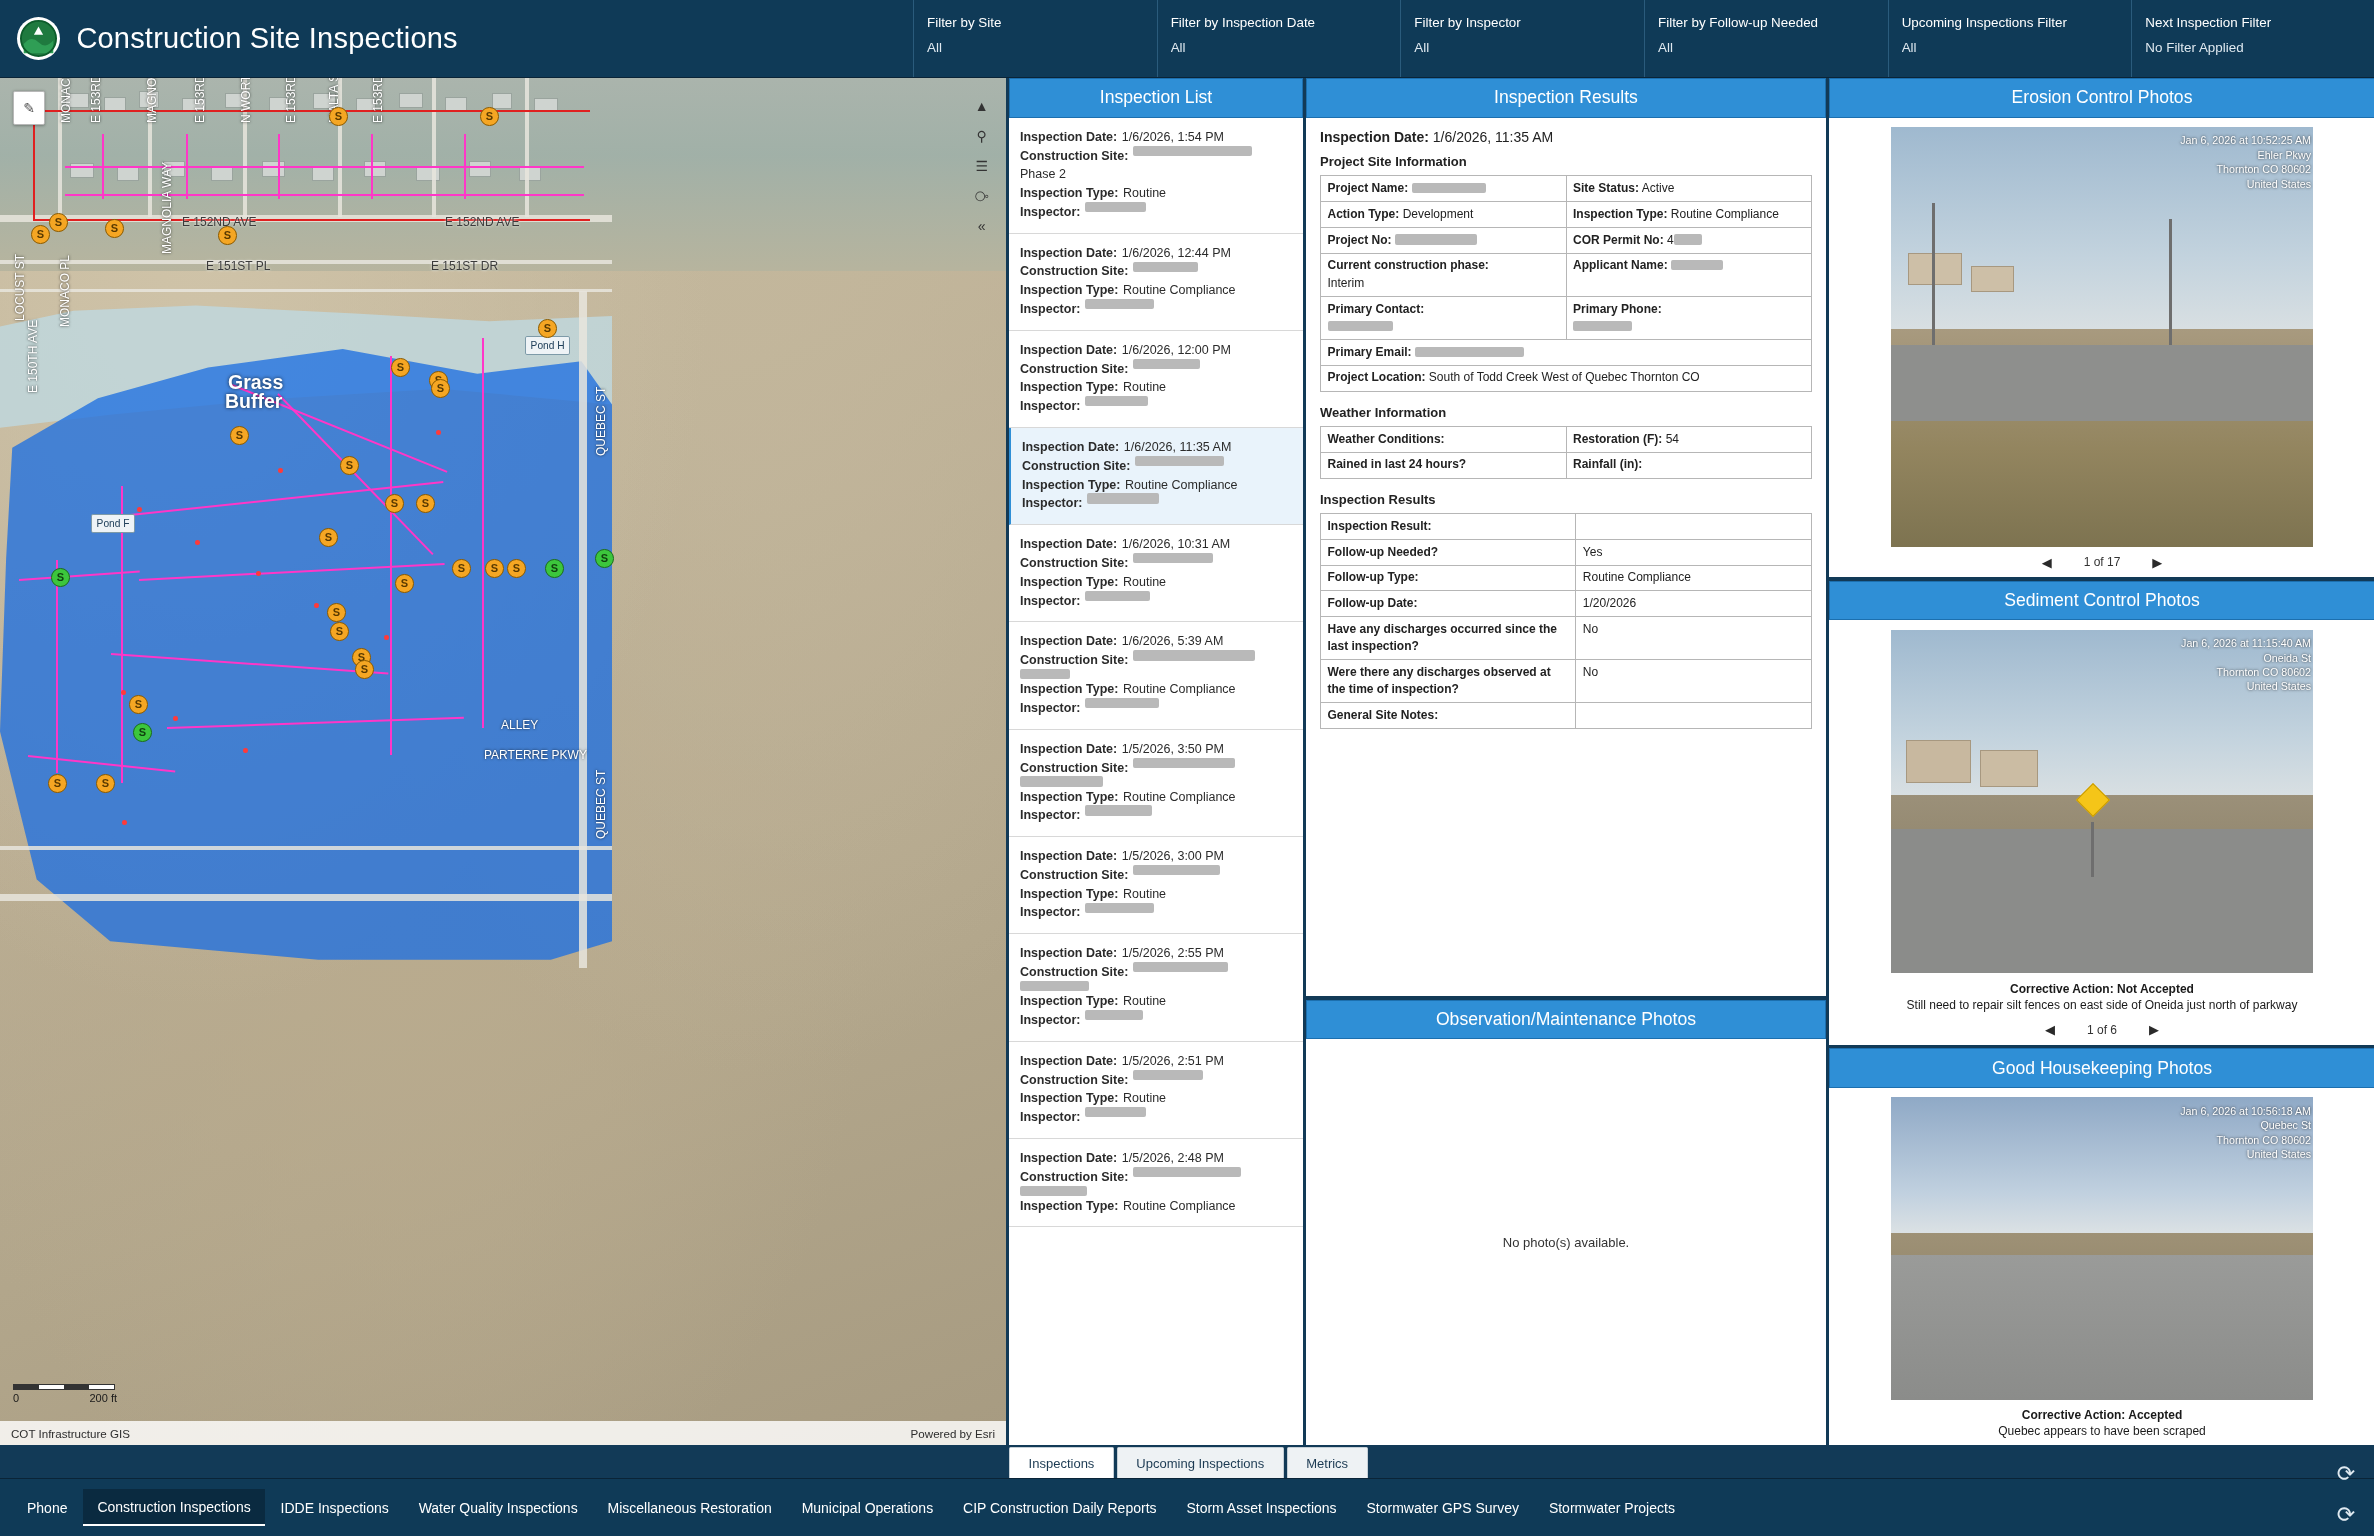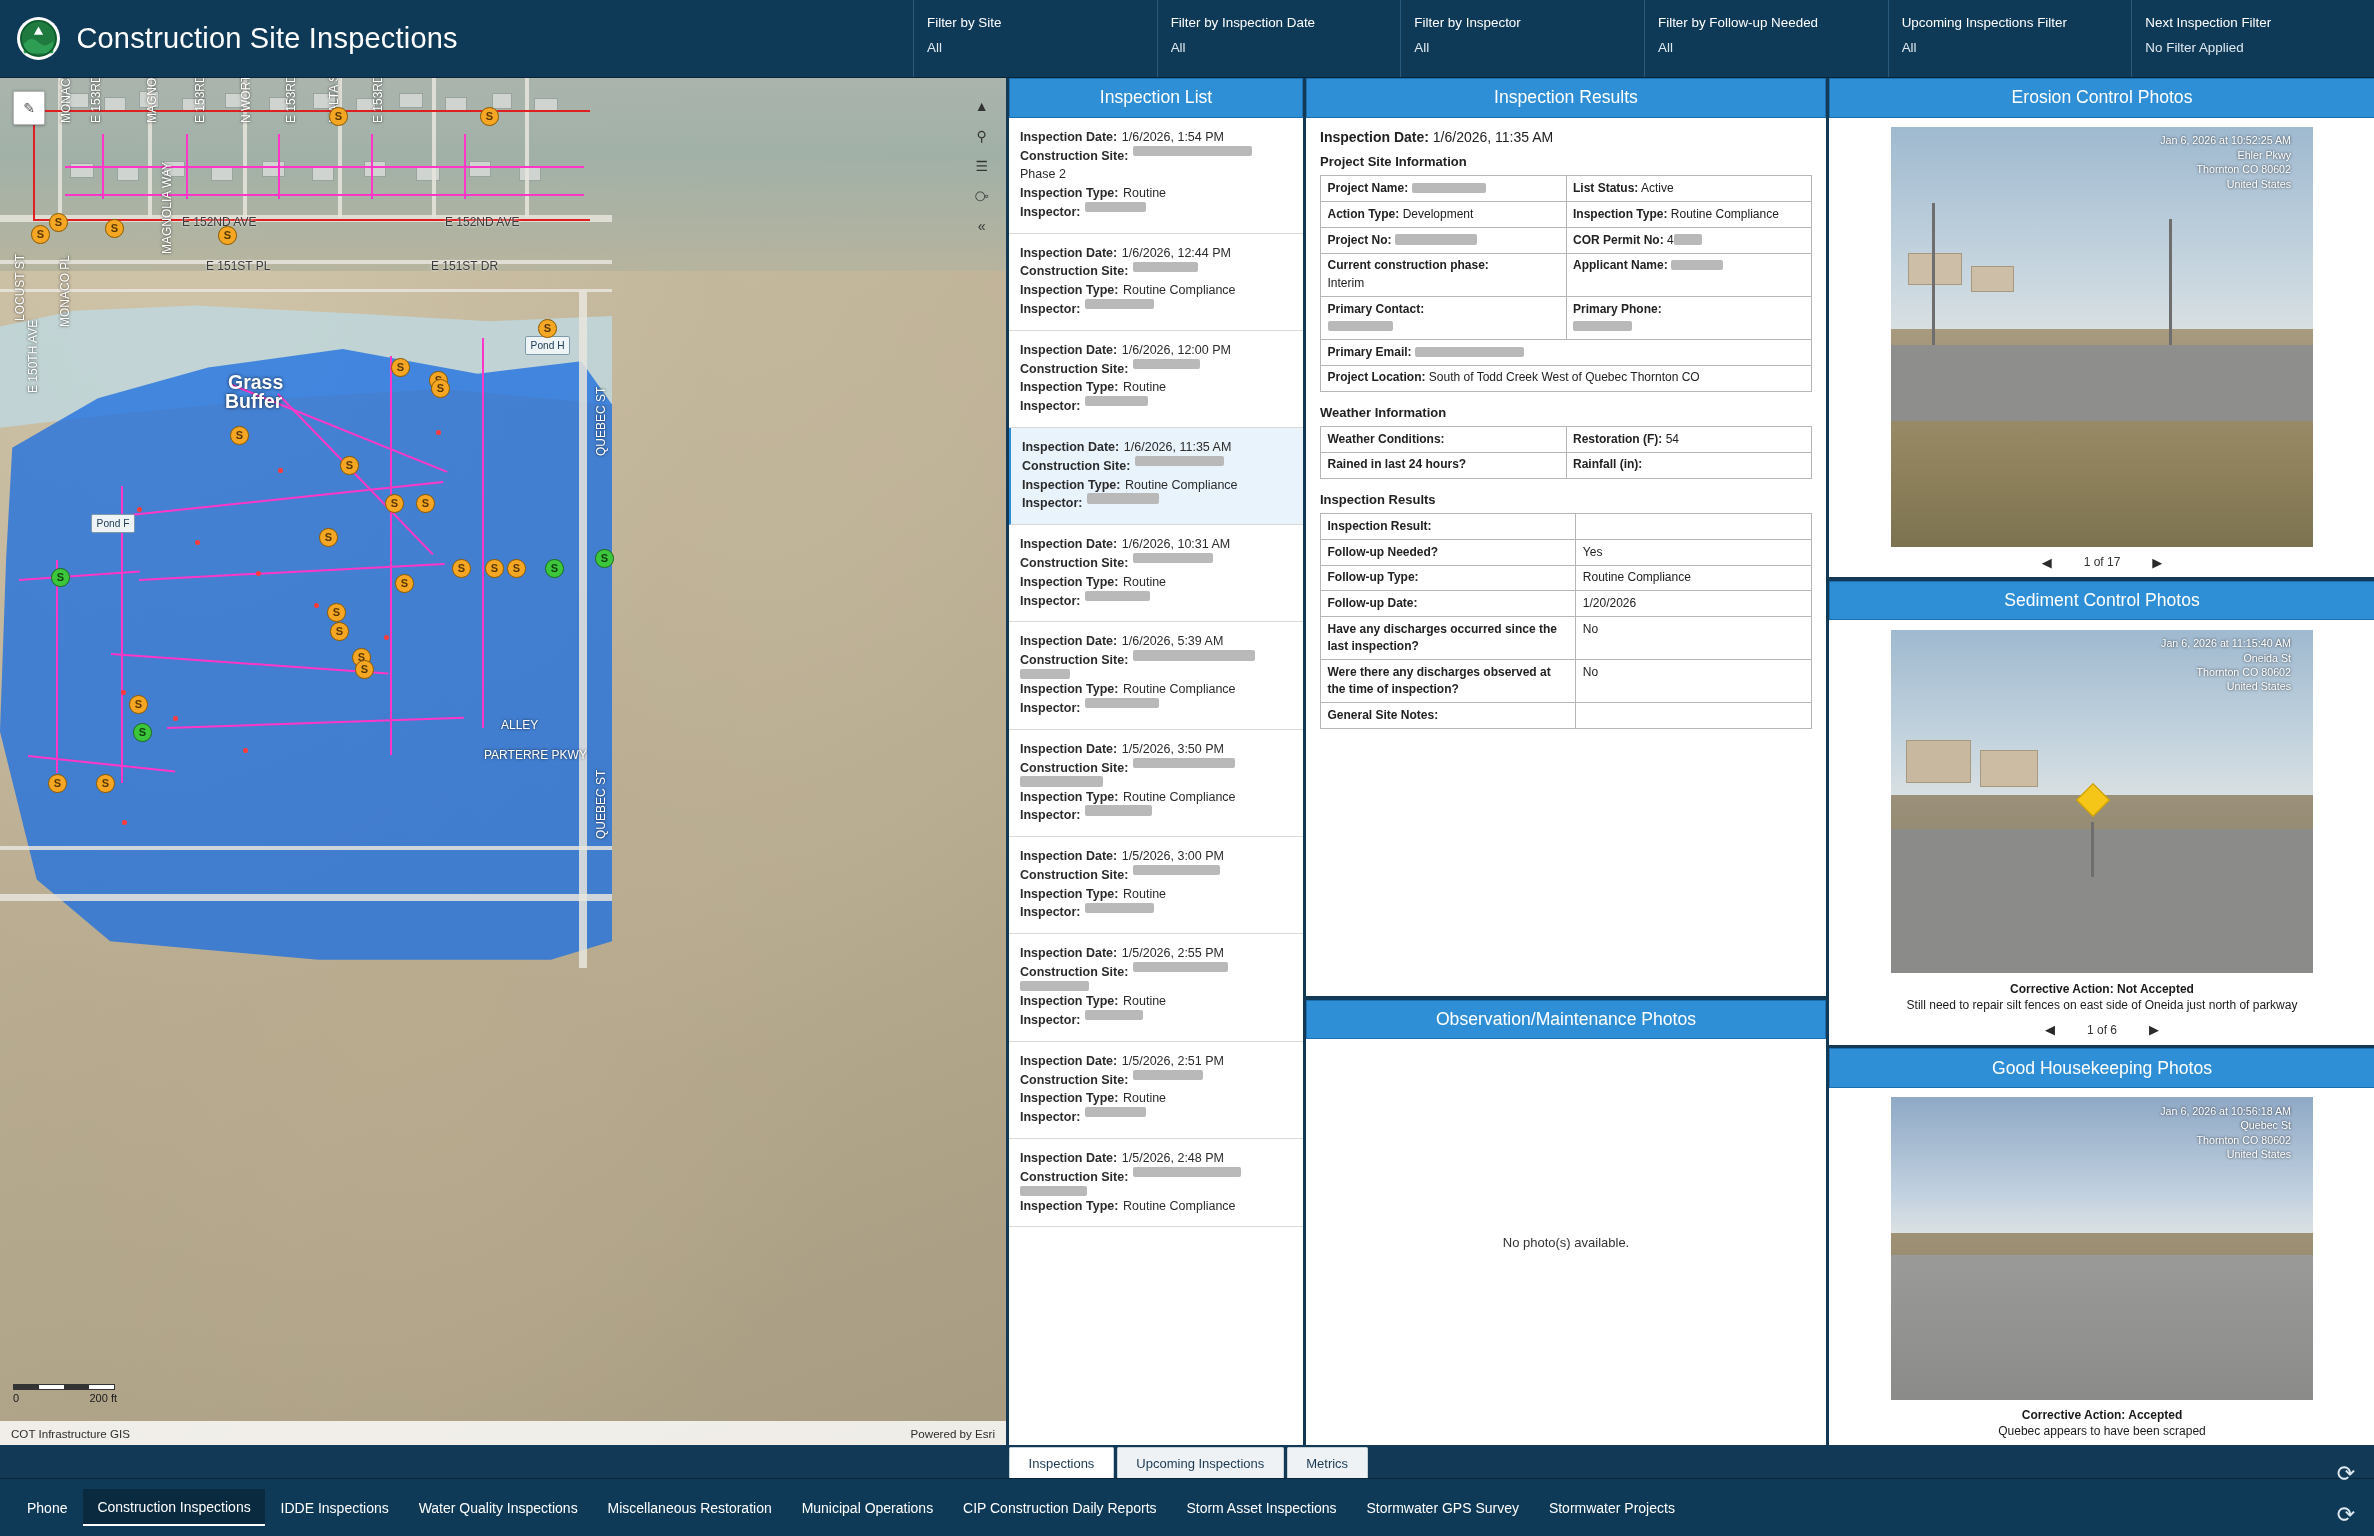--- a/index.html
+++ b/index.html
@@ -394,21 +394,21 @@
   .photo .ground {
     position: absolute; left:0; right:0; bottom:0; height: 52%;
     background: linear-gradient(180deg,#a89a7f 0%, #93855f 55%, #7d7350 100%);
   }
   .photo .roadway {
     position: absolute;
     background: #8c8d8b;
   }
   .photo .stamp {
     position: absolute;
-    right: 22px; top: 6.5px;
+    right: 2px; top: 6.5px;
     color: #ffffff;
     font-size: 10.7px;
     line-height: 1.35;
     text-align: right;
     text-shadow: 0 0 2.8px rgba(0,0,0,0.8);
   }
   .photo .bldg {
     position: absolute;
     background: #cdbfa7;
     border: 0.9px solid #a79880;
@@ -950,21 +950,21 @@
           <div class="result-title">
             <b>Inspection Date:</b>
             <span>1/6/2026, 11:35 AM</span>
           </div>
 
           <div class="section-title">Project Site Information</div>
           <table class="grid">
             <tbody>
                 <tr>
               <td><span class="k">Project Name:</span> <span class="redact" style="width:74px;"></span></td>
-              <td><span class="k">List Status:</span> <span>Active</span></td>
+              <td><span class="k">Site Status:</span> <span>Active</span></td>
             </tr>
             <tr>
               <td><span class="k">Action Type:</span> <span>Development</span></td>
               <td><span class="k">Inspection Type:</span> <span>Routine Compliance</span></td>
             </tr>
             <tr>
               <td><span class="k">Project No:</span> <span class="redact" style="width:82px;"></span></td>
               <td><span class="k">COR Permit No:</span> <span>4</span><span class="redact" style="width:28px;"></span></td>
             </tr>
             <tr>

